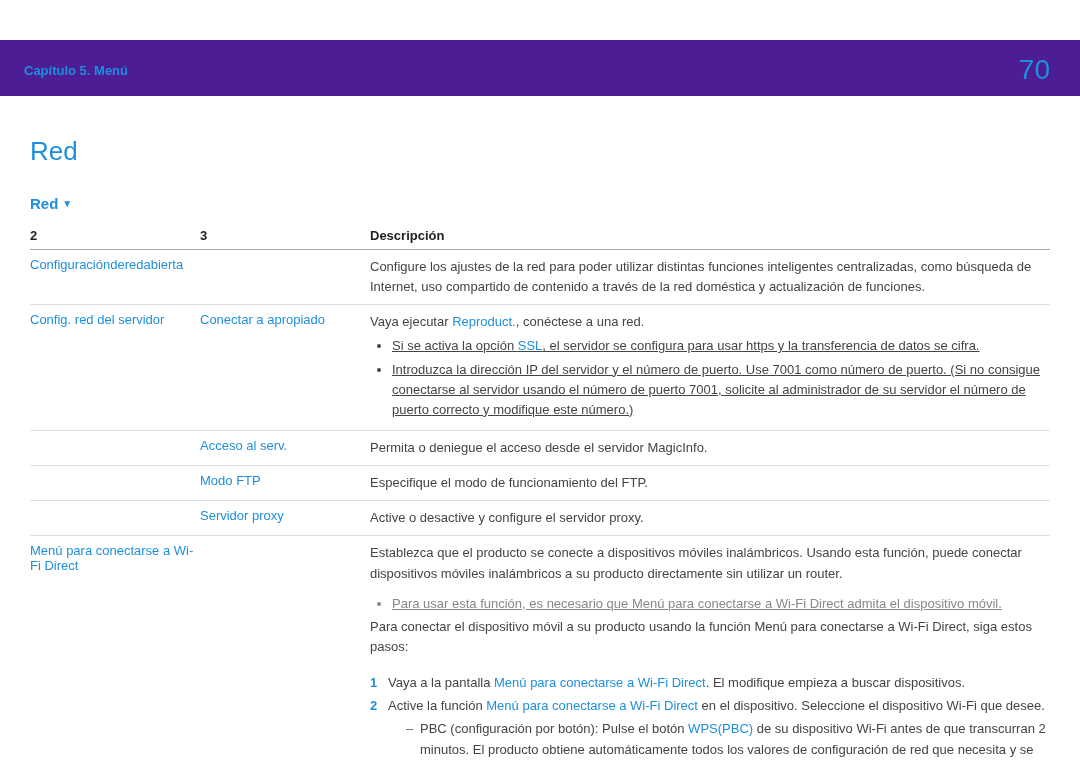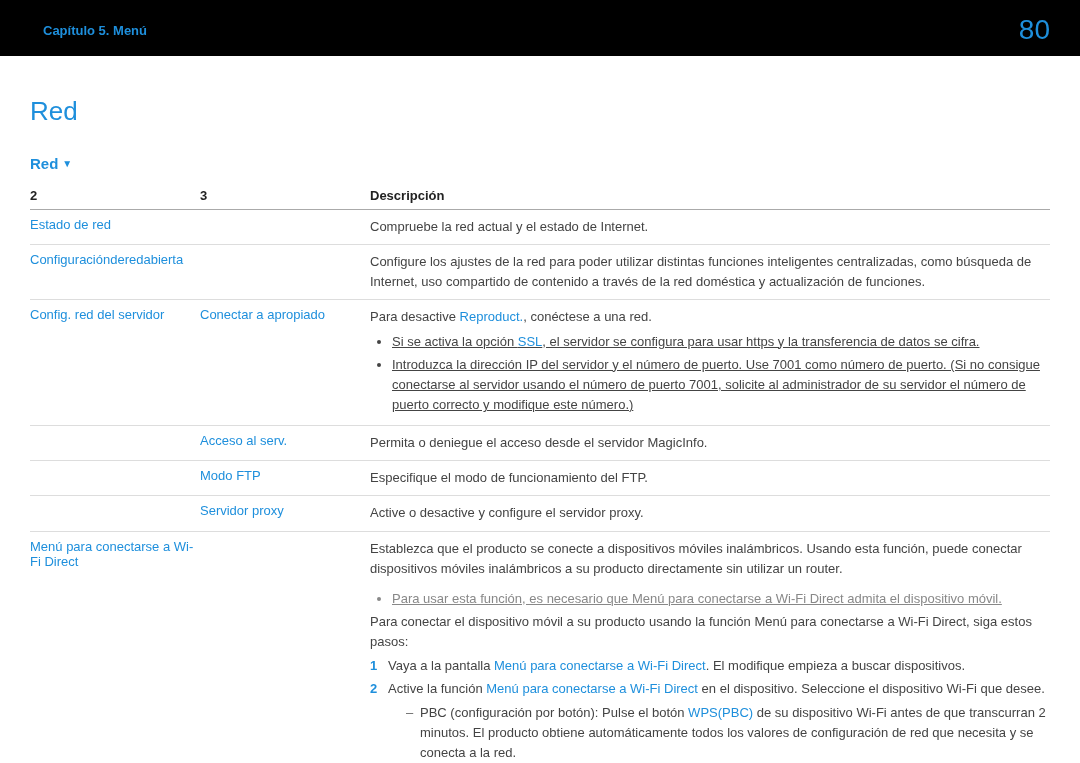--- a/index.html
+++ b/index.html
@@ -1,17 +1,17 @@
 <!DOCTYPE html>
 <html><head>
 <meta charset="utf-8">
 <style>
   * { margin:0; padding:0; box-sizing:border-box; }
   html,body { width:1080px; height:763px; font-family:"Segoe UI",Arial,sans-serif; background:#fff; color:#333; }
-  .header-bar { background:#000000; padding:14px 30px 10px 43px; display:flex; justify-content:space-between; align-items:center; }
+  .header-bar { background:#4c1d95; padding:14px 30px 10px 24px; display:flex; justify-content:space-between; align-items:center;margin-top:40px; }
   .breadcrumb { font-size:13px; color:#1e8fdc; font-weight:600; }
   .page-num { font-size:28px; color:#1e8fdc; font-weight:300; }
   .page-body { padding:40px 30px 20px 30px; }
   .page-title { font-size:26px; color:#1e8fdc; font-weight:400; margin-bottom:28px; }
   .section-title { font-size:15px; color:#1e8fdc; font-weight:700; margin-bottom:10px; display:flex; align-items:center; gap:4px; }
   .section-title .tri { font-size:10px; }
   table { width:100%; border-collapse:collapse; table-layout:fixed; }
   thead th { text-align:left; font-size:13px; font-weight:700; color:#222; padding:6px 4px 6px 0; border-bottom:1px solid #aaa; }
   tbody td { font-size:13px; vertical-align:top; padding:7px 4px 7px 0; border-bottom:1px solid #ddd; color:#444; }
   .link { color:#1e8fdc; }
@@ -26,21 +26,21 @@
   ol.steps li .num { position:absolute; left:0; color:#1e8fdc; font-weight:700; }
   ul.dashes { list-style:none; padding-left:18px; margin-top:3px; }
   ul.dashes li { position:relative; padding-left:14px; margin-bottom:3px; }
   ul.dashes li:before { content:"–"; position:absolute; left:0; color:#666; }
 </style>
 </head>
 <body>
 
 <div class="header-bar">
   <span class="breadcrumb">Capítulo 5. Menú</span>
-  <span class="page-num">80</span>
+  <span class="page-num">70</span>
 </div>
 
 <div class="page-body">
   <h1 class="page-title">Red</h1>
   <div class="section-title">
     <span>Red</span>
     <span class="tri">▼</span>
   </div>
 
   <table>
@@ -51,34 +51,29 @@
       </colgroup>
     <thead>
       <tr>
         <th>2</th>
         <th>3</th>
         <th>Descripción</th>
       </tr>
     </thead>
     <tbody>
       <tr>
-        <td class="col1 link">Estado de red</td>
-        <td class="col2"></td>
-        <td class="desc">Compruebe la red actual y el estado de Internet.</td>
-      </tr>
-      <tr>
         <td class="col1 link">Configuraciónderedabierta</td>
         <td class="col2"></td>
         <td class="desc">Configure los ajustes de la red para poder utilizar distintas funciones inteligentes centralizadas, como búsqueda de Internet, uso compartido de contenido a través de la red doméstica y actualización de funciones.</td>
       </tr>
       <tr>
         <td class="col1 link">Config. red del servidor</td>
         <td class="col2 link">Conectar a apropiado</td>
         <td class="desc">
-          <span>Para desactive </span><span class="link">Reproduct.</span><span>, conéctese a una red.</span>
+          <span>Vaya ejecutar </span><span class="link">Reproduct.</span><span>, conéctese a una red.</span>
           <ul class="bullets">
             <li><span>Si se activa la opción </span><span class="link">SSL</span><span>, el servidor se configura para usar https y la transferencia de datos se cifra.</span></li>
             <li>Introduzca la dirección IP del servidor y el número de puerto. Use 7001 como número de puerto. (Si no consigue conectarse al servidor usando el número de puerto 7001, solicite al administrador de su servidor el número de puerto correcto y modifique este número.)</li>
           </ul>
         </td>
       </tr>
       <tr>
         <td class="col1"></td>
         <td class="col2 link">Acceso al serv.</td>
         <td class="desc">Permita o deniegue el acceso desde el servidor MagicInfo.</td>
@@ -94,21 +89,21 @@
         <td class="desc">Active o desactive y configure el servidor proxy.</td>
       </tr>
       <tr>
         <td class="col1 link">Menú para conectarse a Wi-Fi Direct</td>
         <td class="col2"></td>
         <td class="desc">
           <div>Establezca que el producto se conecte a dispositivos móviles inalámbricos. Usando esta función, puede conectar dispositivos móviles inalámbricos a su producto directamente sin utilizar un router.</div>
           <ul class="bullets">
             <li class="note">Para usar esta función, es necesario que Menú para conectarse a Wi-Fi Direct admita el dispositivo móvil.</li>
           </ul>
-          <div style="margin-bottom:4px;">Para conectar el dispositivo móvil a su producto usando la función Menú para conectarse a Wi-Fi Direct, siga estos pasos:</div>
+          <div style="margin-bottom:16px;">Para conectar el dispositivo móvil a su producto usando la función Menú para conectarse a Wi-Fi Direct, siga estos pasos:</div>
           <ol class="steps">
             <li><span class="num">1</span><span>Vaya a la pantalla </span><span class="link">Menú para conectarse a Wi-Fi Direct</span><span>. El modifique empieza a buscar dispositivos.</span></li>
             <li><span class="num">2</span><span>Active la función </span><span class="link">Menú para conectarse a Wi-Fi Direct</span><span> en el dispositivo. Seleccione el dispositivo Wi-Fi que desee.</span>
               <ul class="dashes">
                 <li><span>PBC (configuración por botón): Pulse el botón </span><span class="link">WPS(PBC)</span><span> de su dispositivo Wi-Fi antes de que transcurran 2 minutos. El producto obtiene automáticamente todos los valores de configuración de red que necesita y se conecta a la red.</span></li>
 
               </ul>
             </li>
           </ol>
 

